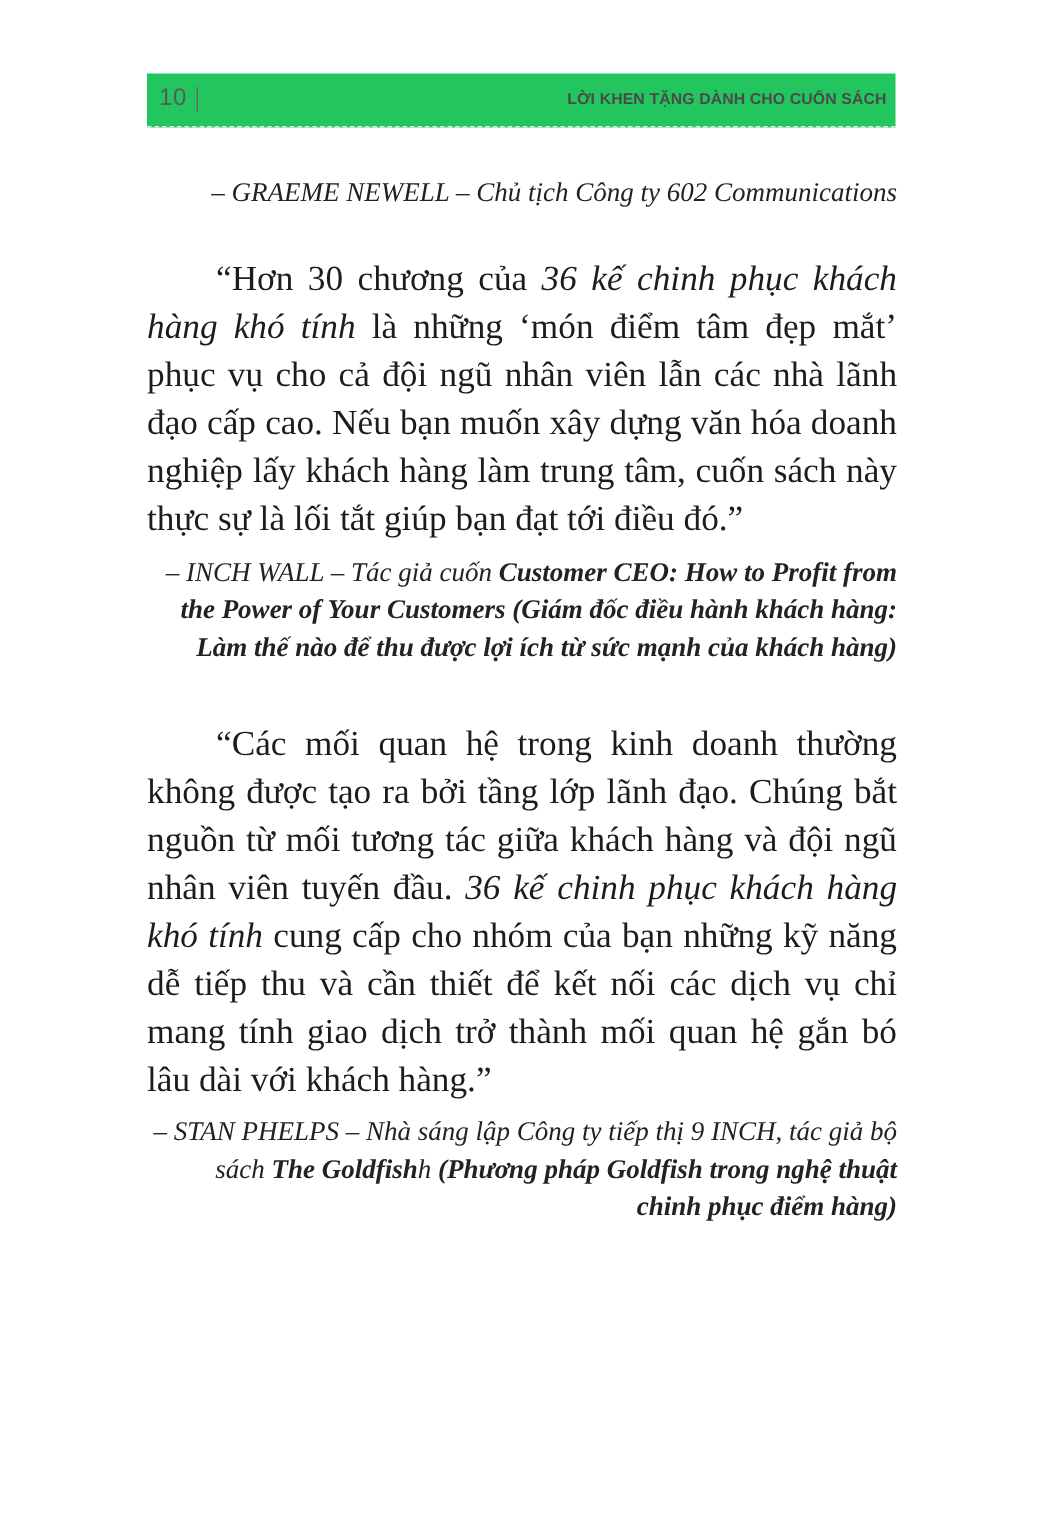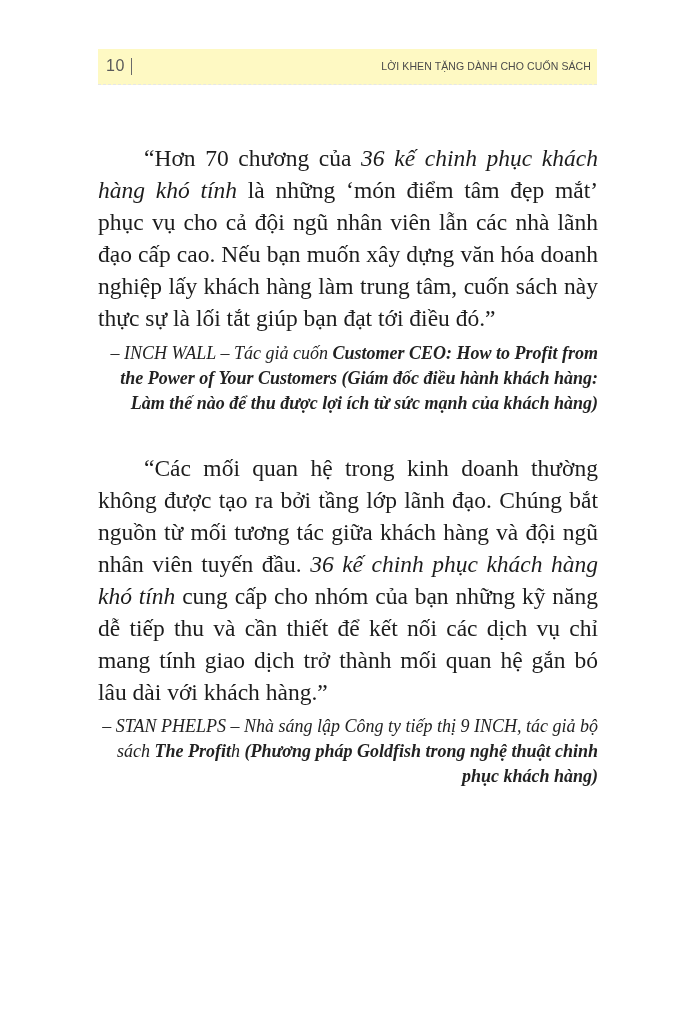--- a/index.html
+++ b/index.html
@@ -43,20 +43,21 @@
       background: #6a6a6a;
     }
     .chapter-title {
       position: absolute;
       right: 6px;
       top: 11px;
       font-family: "Liberation Sans", sans-serif;
       font-size: 10.5px;
       color: #4a4a4a;
       letter-spacing: 0.1px;
+      font-weight: bold;
     }
     .content {
       position: absolute;
       left: 98px;
       top: 113px;
       width: 500px;
     }
     .quote {
       font-family: "Liberation Serif", serif;
       font-size: 23.5px;
@@ -90,28 +91,29 @@
     }
     .a1 { margin-top: 3px; }
     .q2 { margin-top: 29px; }
     .a2 { margin-top: 6px; }
     .q3 { margin-top: 36px; }
     .a3 { margin-top: 6px; }
   </style>
 </head>
 <body>
 
-<div class="running-header" style="background: #fef9c3;">
+<div class="running-header" style="background: #22c55e;">
   <span class="page-number">10</span>
   <span class="header-divider"></span>
   <span class="chapter-title">LỜI KHEN TẶNG DÀNH CHO CUỐN SÁCH</span>
 </div>
 
 <div class="content">
 
+  <p class="attribution a1"><span>– GRAEME NEWELL – Chủ tịch Công ty 602 Communications</span></p>
 
-  <p class="quote indent q2"><span>“Hơn 70 chương của </span><em>36 kế chinh phục khách hàng khó tính</em><span> là những ‘món điểm tâm đẹp mắt’ phục vụ cho cả đội ngũ nhân viên lẫn các nhà lãnh đạo cấp cao. Nếu bạn muốn xây dựng văn hóa doanh nghiệp lấy khách hàng làm trung tâm, cuốn sách này thực sự là lối tắt giúp bạn đạt tới điều đó.”</span></p>
+  <p class="quote indent q2"><span>“Hơn 30 chương của </span><em>36 kế chinh phục khách hàng khó tính</em><span> là những ‘món điểm tâm đẹp mắt’ phục vụ cho cả đội ngũ nhân viên lẫn các nhà lãnh đạo cấp cao. Nếu bạn muốn xây dựng văn hóa doanh nghiệp lấy khách hàng làm trung tâm, cuốn sách này thực sự là lối tắt giúp bạn đạt tới điều đó.”</span></p>
   <p class="attribution a2"><span>– INCH WALL – Tác giả cuốn </span><strong>Customer CEO: How to Profit from the Power of Your Customers (Giám đốc điều hành khách hàng: Làm thế nào để thu được lợi ích từ sức mạnh của khách hàng)</strong></p>
 
   <p class="quote indent q3"><span>“Các mối quan hệ trong kinh doanh thường không được tạo ra bởi tầng lớp lãnh đạo. Chúng bắt nguồn từ mối tương tác giữa khách hàng và đội ngũ nhân viên tuyến đầu. </span><em>36 kế chinh phục khách hàng khó tính</em><span> cung cấp cho nhóm của bạn những kỹ năng dễ tiếp thu và cần thiết để kết nối các dịch vụ chỉ mang tính giao dịch trở thành mối quan hệ gắn bó lâu dài với khách hàng.”</span></p>
-  <p class="attribution a3"><span>– STAN PHELPS – Nhà sáng lập Công ty tiếp thị 9 INCH, tác giả bộ sách </span><strong>The Profit</strong><span class="plain">h</span><strong> (Phương pháp Goldfish trong nghệ thuật chinh phục khách hàng)</strong></p>
+  <p class="attribution a3"><span>– STAN PHELPS – Nhà sáng lập Công ty tiếp thị 9 INCH, tác giả bộ sách </span><strong>The Goldfish</strong><span class="plain">h</span><strong> (Phương pháp Goldfish trong nghệ thuật chinh phục điểm hàng)</strong></p>
 
 </div>
 
 </body></html>

